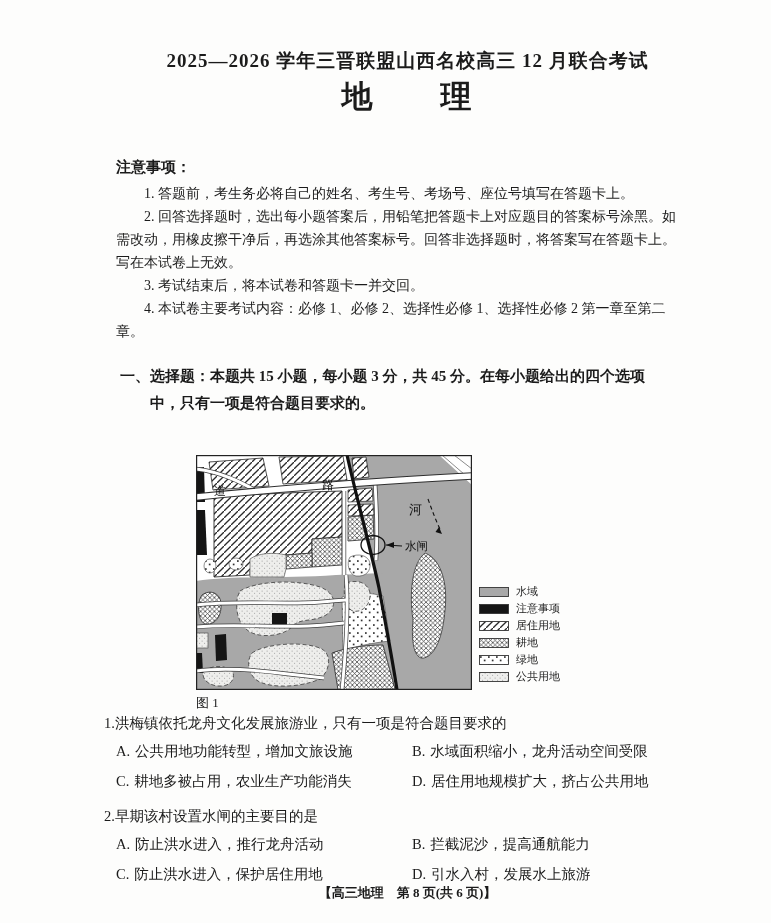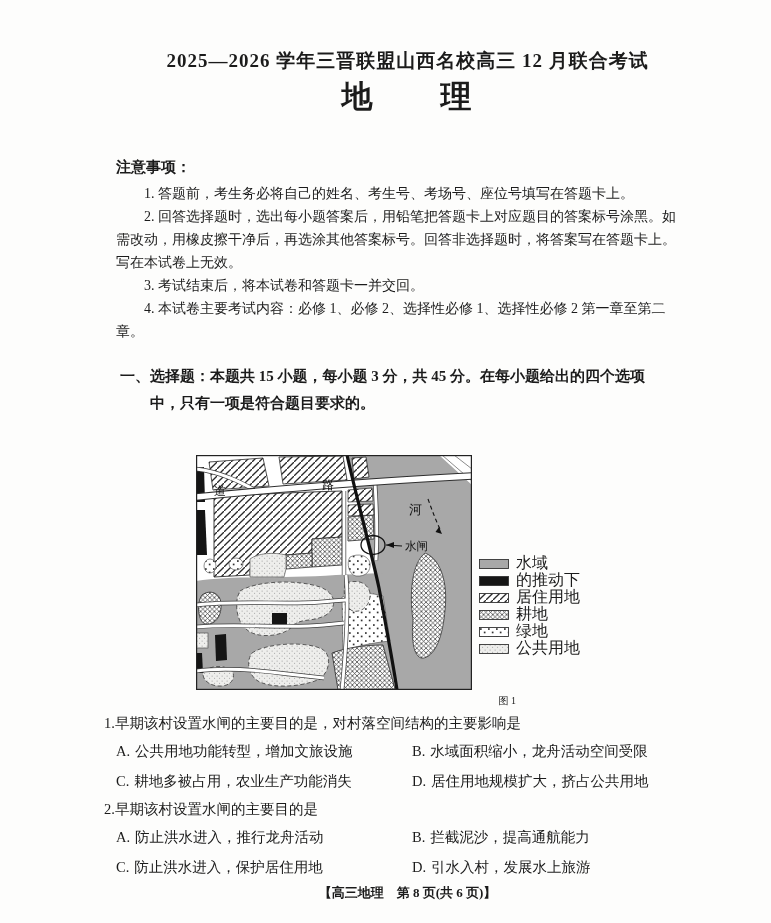--- a/index.html
+++ b/index.html
@@ -12,27 +12,27 @@
   .exam-title{position:absolute;top:48px;left:0;width:100%;font-size:19px;font-weight:700;letter-spacing:1px;}
   .subject-title{position:absolute;top:76px;left:0;width:100%;font-size:31px;font-weight:700;letter-spacing:2px;}
   .exam-info{position:absolute;top:133px;left:0;width:100%;font-size:14px;}
   .notice{position:absolute;top:155px;left:116px;width:566px;font-size:14px;}
   .notice h3{margin:0 0 3px 0;font-size:15px;font-weight:700;line-height:24px;}
   .notice p{margin:0;text-indent:2em;line-height:23px;}
   .section{position:absolute;top:347px;left:104px;width:570px;}
   .section-heading{margin:16px;font-size:15px;font-weight:700;line-height:27px;padding-left:2em;text-indent:-2em;}
   .passage{margin:6px 0 0 0;font-size:14.5px;font-style:italic;line-height:27px;text-indent:2em;}
   .map-svg{position:absolute;left:196px;top:455px;}
-  .legend{position:absolute;left:479px;top:555px;font-size:16px;}
+  .legend{position:absolute;left:479px;top:583px;font-size:11px;}
   .legend-row{display:flex;align-items:center;height:17px;}
   .legend-row svg{margin-right:7px;display:block;}
-  .fig-caption{position:absolute;left:196px;top:694px;width:320px;text-align:right;font-size:10px;}
+  .fig-caption{position:absolute;left:196px;top:694px;width:320px;text-align:left;font-size:13px;}
   .questions{position:absolute;top:710px;left:104px;width:570px;font-size:14.5px;}
   .q-stem{margin:0;line-height:26px;}
-  .q2 .q-stem{margin-top:0;}
+  .q2 .q-stem{margin-top:7px;}
   .opts{display:grid;grid-template-columns:296px 1fr;padding-left:12px;}
   .opt{line-height:30px;}
   .opt .key{margin-right:5px;}
   .footer{position:absolute;top:884px;left:0;width:100%;font-size:13px;font-weight:700;}
 </style>
 </head>
 <body>
 
 <div class="page">
 
@@ -188,21 +188,21 @@
     <div class="legend-row">
       <svg width="30" height="10">
           <rect x="0.5" y="0.5" width="29" height="9" fill="#a8a8a8" stroke="#333" stroke-width="0.9"></rect>
         </svg>
       <span>水域</span>
     </div>
     <div class="legend-row">
       <svg width="30" height="10">
           <rect x="0.5" y="0.5" width="29" height="9" fill="#151515" stroke="#333" stroke-width="0.9"></rect>
         </svg>
-      <span>的推动下</span>
+      <span>注意事项</span>
     </div>
     <div class="legend-row">
       <svg width="30" height="10">
           <rect x="0.5" y="0.5" width="29" height="9" fill="url(#hatch)" stroke="#333" stroke-width="0.9"></rect>
         </svg>
       <span>居住用地</span>
     </div>
     <div class="legend-row">
       <svg width="30" height="10">
           <rect x="0.5" y="0.5" width="29" height="9" fill="url(#cross)" stroke="#333" stroke-width="0.9"></rect>
@@ -220,21 +220,21 @@
           <rect x="0.5" y="0.5" width="29" height="9" fill="url(#fine)" stroke="#333" stroke-width="0.9"></rect>
         </svg>
       <span>公共用地</span>
     </div>
   </div>
 
   <div class="fig-caption">图 1</div>
 
   <div class="questions">
     <div class="q1">
-      <p class="q-stem"><span>1.</span><span>早期该村设置水闸的主要目的是，对村落空间结构的主要影响是</span></p>
+      <p class="q-stem"><span>1.</span><span>洪梅镇依托龙舟文化发展旅游业，只有一项是符合题目要求的</span></p>
       <div class="opts">
         <div class="opt"><span class="key">A.</span><span>公共用地功能转型，增加文旅设施</span></div>
         <div class="opt"><span class="key">B.</span><span>水域面积缩小，龙舟活动空间受限</span></div>
         <div class="opt"><span class="key">C.</span><span>耕地多被占用，农业生产功能消失</span></div>
         <div class="opt"><span class="key">D.</span><span>居住用地规模扩大，挤占公共用地</span></div>
       </div>
     </div>
     <div class="q2">
       <p class="q-stem"><span>2.</span><span>早期该村设置水闸的主要目的是</span></p>
       <div class="opts">

